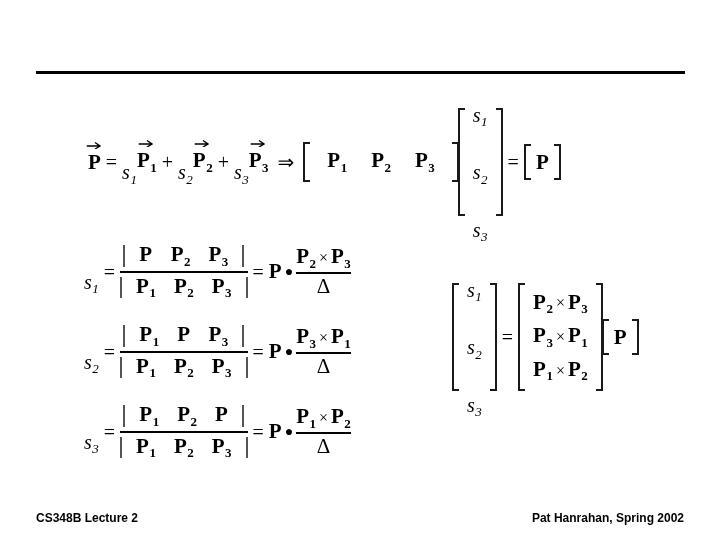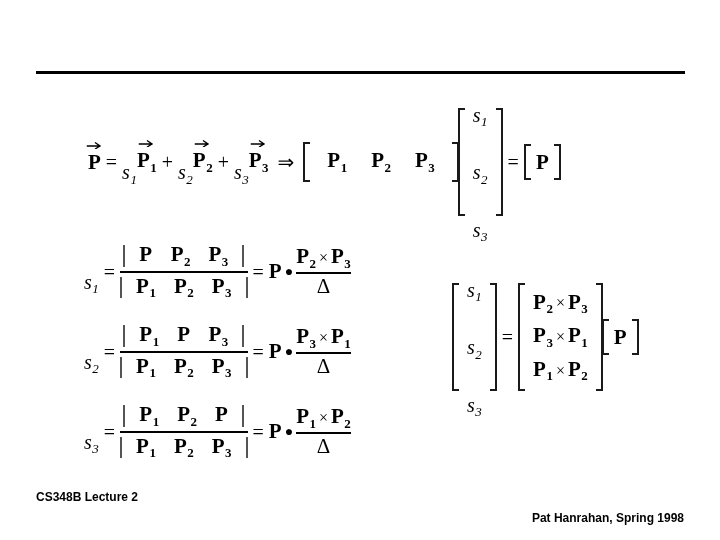--- a/index.html
+++ b/index.html
@@ -35,21 +35,21 @@
     top: 71px;
     width: 649px;
     height: 3px;
     background: #000000;
   }
 
   
   .footer-left {
     position: absolute;
     left: 36px;
-    top: 490px;
+    top: 511px;
     font-family: "Liberation Sans", sans-serif;
     font-weight: bold;
     font-size: 12px;
     white-space: nowrap;
   }
   .footer-right {
     position: absolute;
     right: 36px;
     top: 511px;
     font-family: "Liberation Sans", sans-serif;
@@ -472,15 +472,15 @@
         <span class="bp">P</span>
       </span>
       <span class="brk r">
           <i class="t"></i>
           <i class="b"></i>
         </span>
     </span>
   </div>
 
   <div class="footer-left">CS348B Lecture 2</div>
-  <div class="footer-right">Pat Hanrahan, Spring 1998</div>
+  <div class="footer-right">Pat Hanrahan, Spring 2002</div>
 
 </div>
 
 </body></html>

